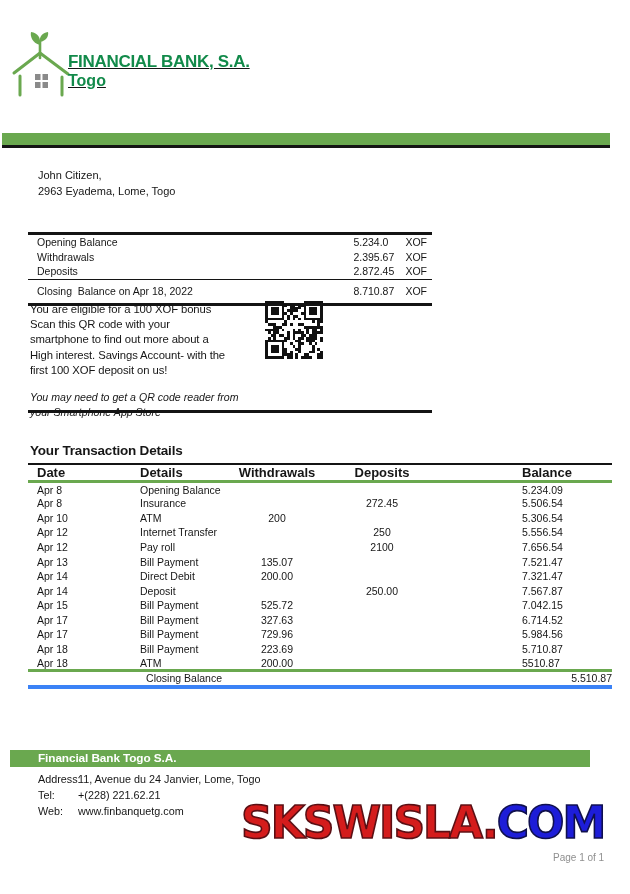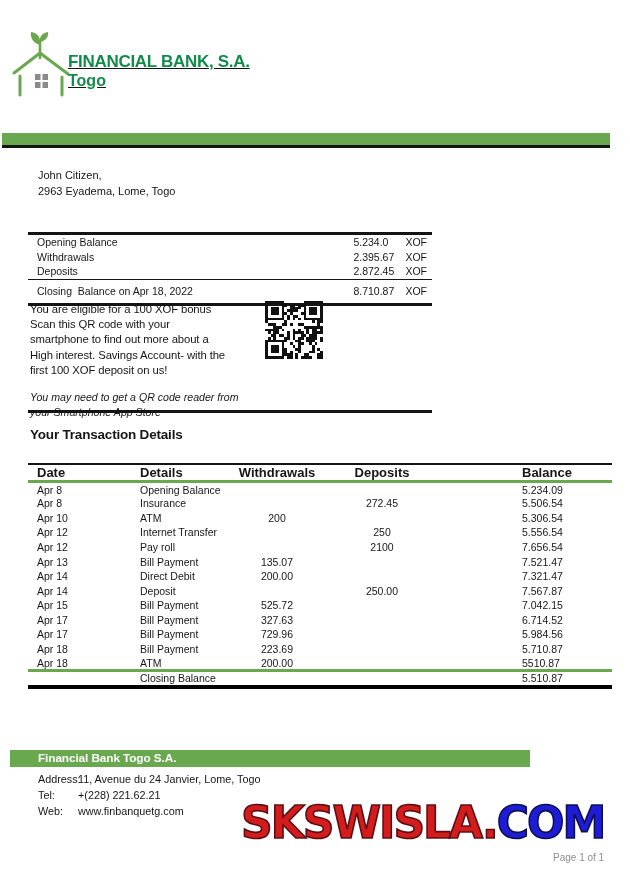--- a/index.html
+++ b/index.html
@@ -43,41 +43,41 @@
   .promo {
     position:absolute; left:28px; top:299px; width:404px; height:114px;
     border-bottom:3.5px solid #141414;
     padding:3px 0 0 2px;
   }
   .promo .pline { font-size:11.3px; line-height:15.2px; letter-spacing:-0.1px; }
   .promo .pnote { margin-top:12px; font-style:italic; font-size:10.6px; line-height:14.5px; }
   .qr { position:absolute; left:265px; top:301px; width:58px; height:58px; }
 
   
-  .txn-title { position:absolute; left:30px; top:427px; font-size:13.5px; font-weight:bold; letter-spacing:-0.2px; }
+  .txn-title { position:absolute; left:30px; top:443px; font-size:13.5px; font-weight:bold; letter-spacing:-0.2px; }
   .txn { position:absolute; left:28px; top:463px; width:584px; }
   table { border-collapse:collapse; table-layout:fixed; width:584px; }
   col.c-date { width:84px; } col.c-details { width:110px; }
   col.c-wd { width:110px; } col.c-dep { width:100px; } col.c-bal { width:180px; }
   thead td {
     border-top:2px solid #141414; border-bottom:3px solid #6aa84f;
     font-weight:bold; font-size:13px; height:17px; vertical-align:middle;
   }
   tbody td { font-size:10.5px; height:14.55px; vertical-align:middle; }
   td.date { padding-left:9px; }
   td.details { padding-left:28px; }
   td.wd, td.dep { text-align:center; }
   td.bal { padding-left:90px; }
   tr.closing td {
-    border-top:3px solid #6aa84f; border-bottom:4px solid #000000; height:16px;
+    border-top:3px solid #6aa84f; border-bottom:4px solid #3b82f6; height:16px;text-align:right;
   }
 
   
   .footbar {
-    position:absolute; left:10px; top:750px; width:520px; height:17px;
+    position:absolute; left:10px; top:750px; width:580px; height:17px;
     background:#6aa84f; color:#ffffff; font-weight:bold; font-size:11.8px;
     line-height:16px; padding-left:28px; letter-spacing:-0.1px;
   }
   .footinfo { position:absolute; left:38px; top:771px; font-size:10.8px; line-height:16.2px; }
   .footinfo .flabel { display:inline-block; width:40px; }
 
   .watermark {
     position:absolute; left:241px; top:797px; white-space:nowrap;
     font-family:"DejaVu Sans", sans-serif; font-weight:bold;
     font-size:44px; letter-spacing:-2px;

